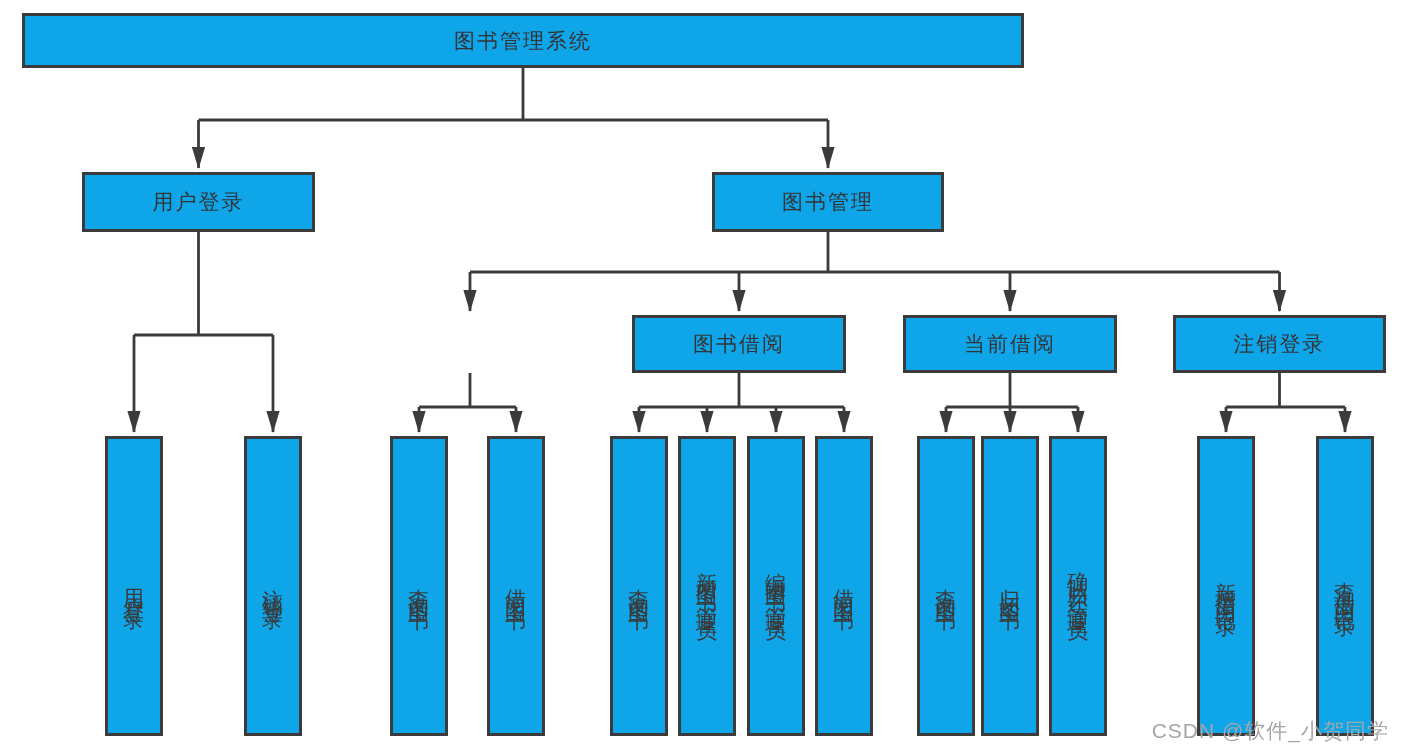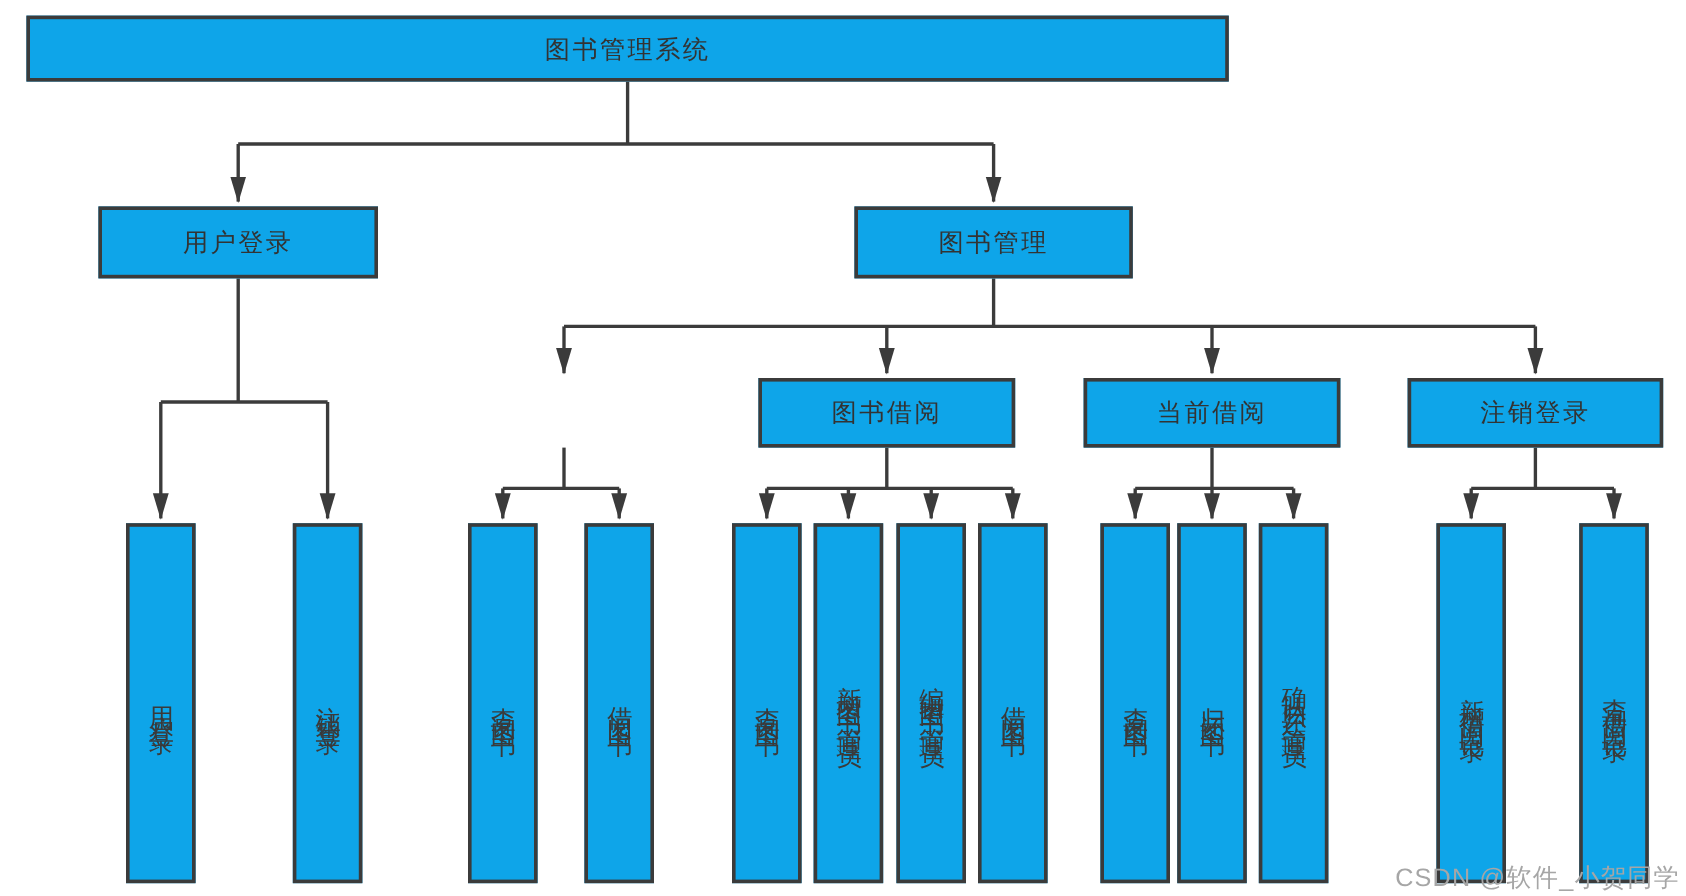--- a/index.html
+++ b/index.html
@@ -26,21 +26,21 @@
     writing-mode:vertical-rl;
     text-orientation:mixed;
     font-size:21px;
     letter-spacing:7px;
     line-height:1;
     color:#3a3a3a;
     white-space:nowrap;
   }
   .watermark{
     position:absolute;
-    right:5px;bottom:2px;
+    right:16px;bottom:2px;
     font-size:21px;
     color:#a6a6a6;
     letter-spacing:1px;
     z-index:5;
     white-space:nowrap;
     margin-left:32px;
   }
 </style>
 </head>
 <body>

